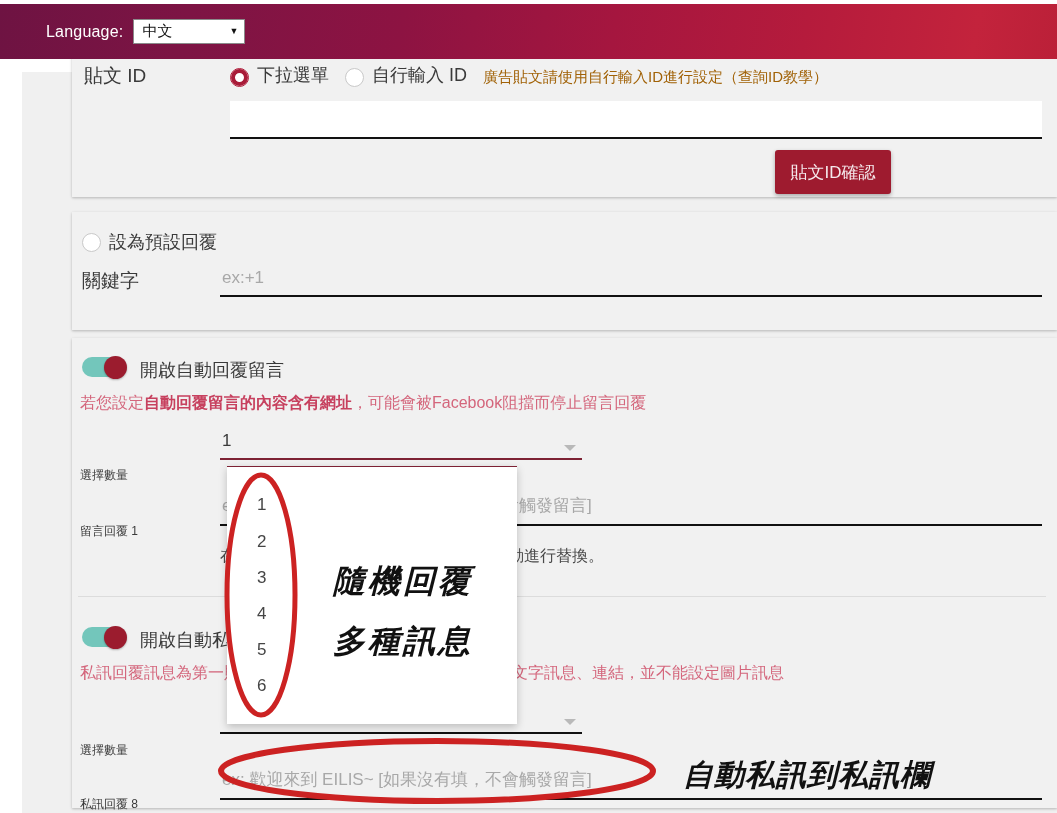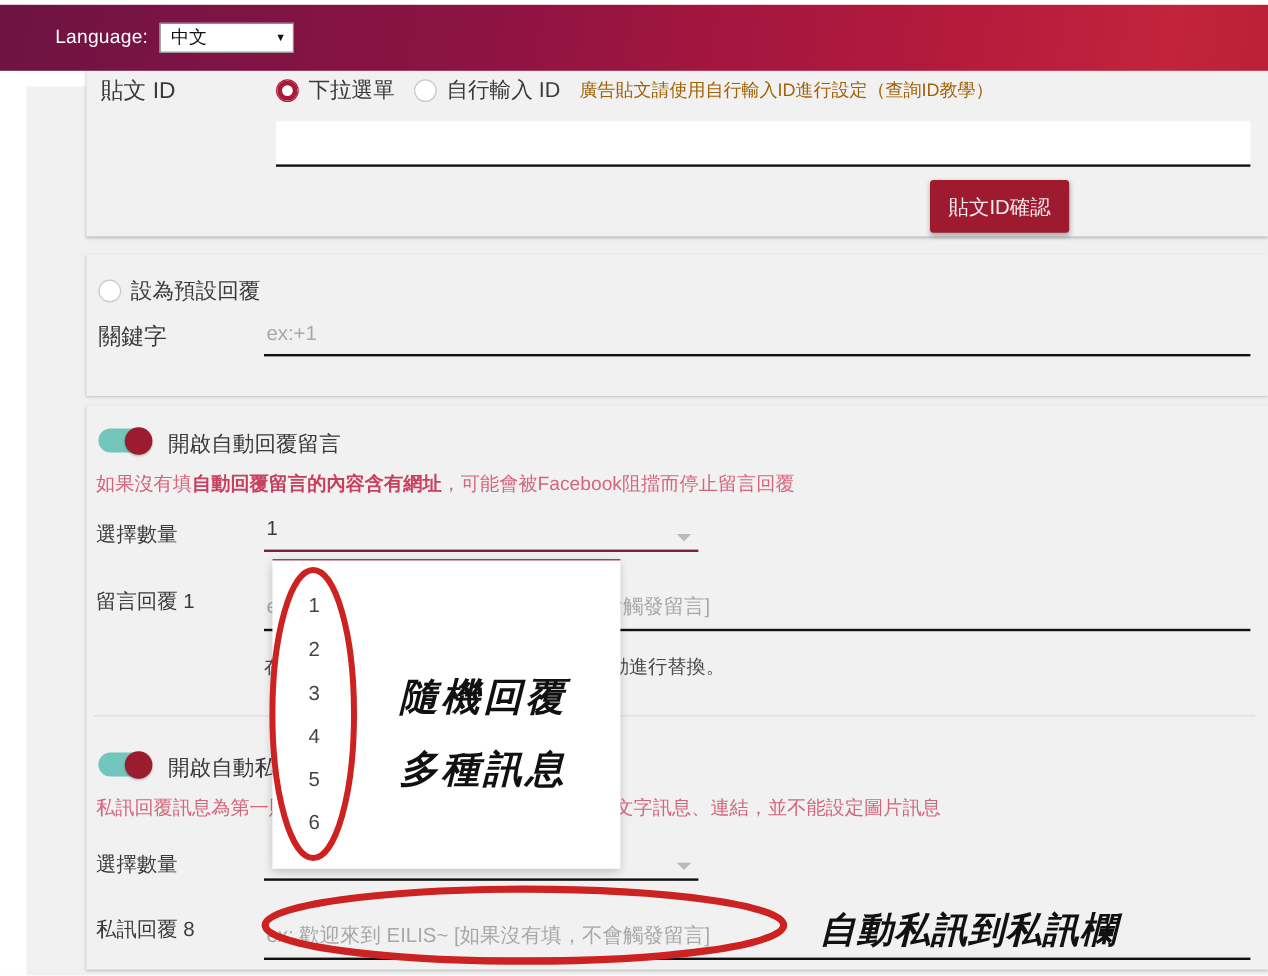--- a/index.html
+++ b/index.html
@@ -76,21 +76,21 @@
   #card-postid { left: 72px; top: 55px; width: 985px; height: 142px; }
   #card-keyword { left: 72px; top: 212px; width: 985px; height: 118px; }
   #card-auto { left: 72px; top: 338px; width: 985px; height: 470px; }
 
   .row-label {
     position: absolute;
     font-size: 19px;
     color: #3a3a3a;
     white-space: nowrap;
   }
-  .row-label.small { font-size: 17px; }
+  .row-label.small { font-size: 12px; margin-top: 33px; }
 
   
   .radio {
     width: 19px; height: 19px;
     border-radius: 50%;
     box-sizing: border-box;
     display: inline-block;
     vertical-align: middle;
     background: #ffffff;
     border: 1px solid #c9c9c9;
@@ -248,21 +248,21 @@
   <span class="langbar-label">Language:</span>
   <div class="lang-select">
     <span>中文</span>
     <span class="caret">▼</span>
   </div>
 </div>
 
 <div class="card" id="card-postid">
   <div class="row-label" style="left:12px; top:8px;">貼文 ID</div>
 
-  <div class="radio-group" style="left:158px; top:8px;">
+  <div class="radio-group" style="left:158px; top:8px;align-items:flex-end;">
     <span class="radio checked"></span>
     <span class="rlabel">下拉選單</span>
     <span class="radio"></span>
     <span class="rlabel">自行輸入 ID</span>
     <span class="hint-red">廣告貼文請使用自行輸入ID進行設定（查詢ID教學）</span>
   </div>
 
   <div class="ufield white" style="left:158px; top:46px; width:812px; height:38px;">
     <span class="val"></span>
   </div>
@@ -285,21 +285,21 @@
 
 <div class="card" id="card-auto">
 
   <div class="toggle" style="left:10px; top:18px;">
     <div class="track"></div>
     <div class="knob"></div>
   </div>
   <div class="row-label" style="left:68px; top:20px; font-size:18px;">開啟自動回覆留言</div>
 
   <div class="warn-red" style="left:8px; top:55px;">
-    <span>如果沒有填</span><b>自動回覆留言的內容含有網址</b><span>，可能會被Facebook阻擋而停止留言回覆</span>
+    <span>若您設定</span><b>自動回覆留言的內容含有網址</b><span>，可能會被Facebook阻擋而停止留言回覆</span>
   </div>
 
   <div class="row-label small" style="left:8px; top:96px;">選擇數量</div>
   <div class="ufield" style="left:148px; top:92px; width:362px; height:30px; border-bottom-color:#7d2234;">
     <span class="val">1</span>
     <span class="sel-caret"></span>
   </div>
 
   <div class="row-label small" style="left:8px; top:152px;">留言回覆 1</div>
   <div class="ufield" style="left:148px; top:140px; width:822px; height:48px;">

